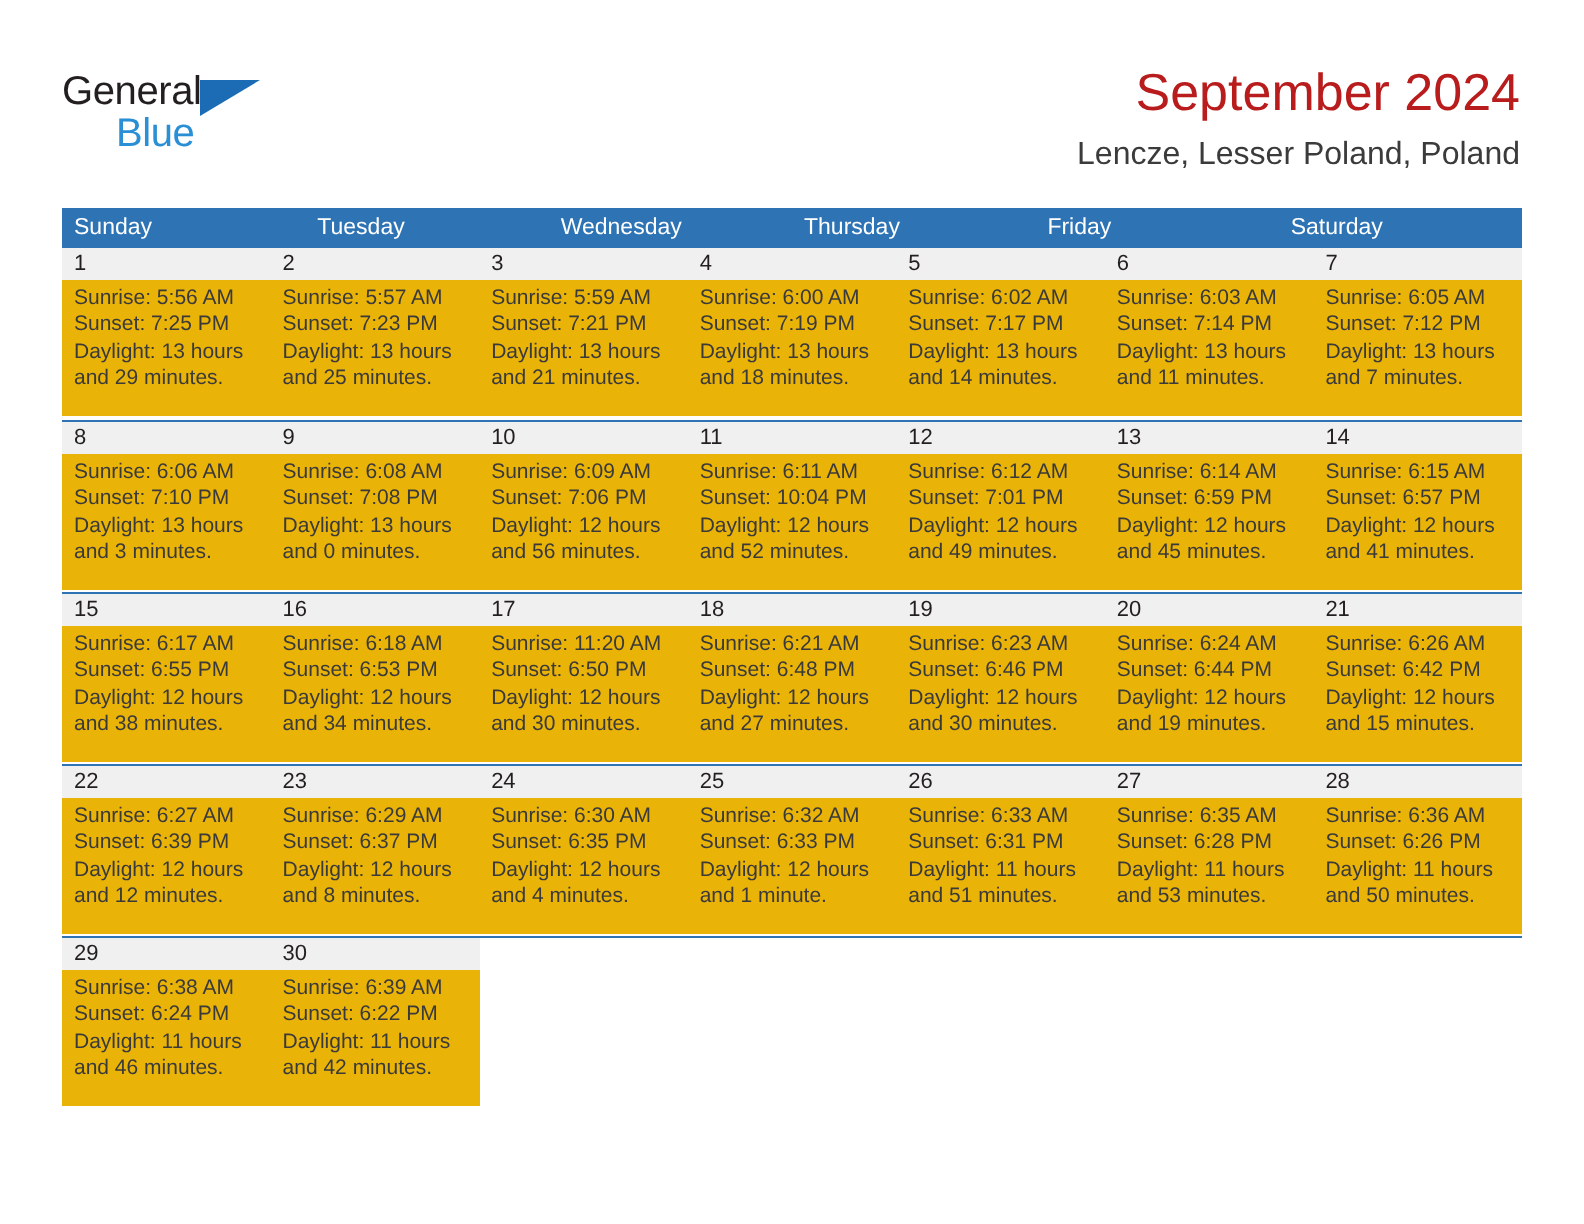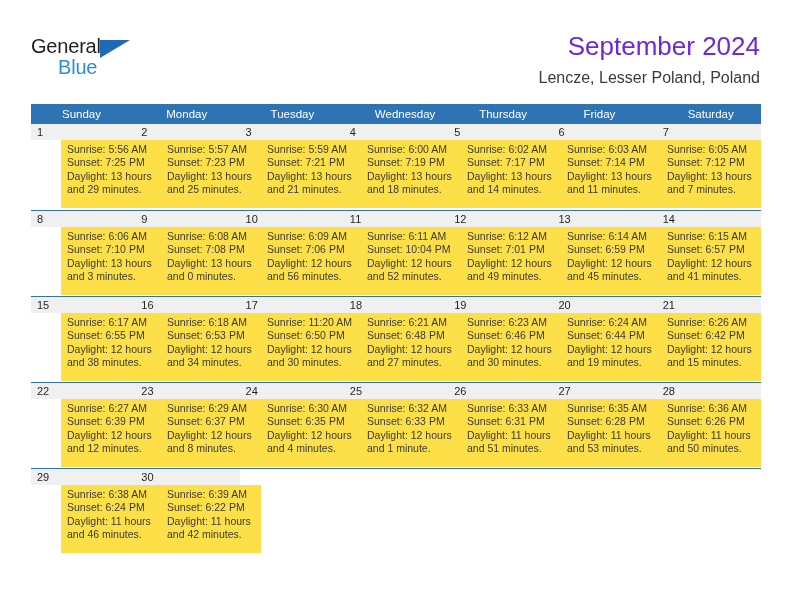--- a/index.html
+++ b/index.html
@@ -64,21 +64,21 @@
     font-family: "Liberation Sans", sans-serif;
   }
   .title-block {
     position: absolute;
     right: 32px;
     top: 30px;
     text-align: right;
   }
   .cal-title {
     font-size: 26px;
-    color: #6d28d9;
+    color: #b91c1c;
     font-weight: normal;
     line-height: 32px;
     white-space: nowrap;
   }
   .cal-subtitle {
     font-size: 16px;
     color: #3b3b3b;
     line-height: 20px;
     margin-top: 6px;
     white-space: nowrap;
@@ -97,41 +97,39 @@
     height: 20px;
   }
   .dow {
     flex: 1 1 0;
     color: #ffffff;
     font-size: 11.5px;
     line-height: 20px;
     padding-left: 6px;
     box-sizing: border-box;
     white-space: nowrap;
-    margin-left: 25px;
   }
 
   .week {
     position: relative;
     border-top: 1.5px solid #2e74b5;
     height: 86px;
     box-sizing: border-box;
   }
   .week.first { border-top: none; }
 
   .week-numbers {
     display: flex;
     height: 16px;
     background: #f0f0f0;
   }
   .week-body {
     display: flex;
     height: 68px;
-    background: #fde047;
-    margin-left: 30px;
+    background: #eab308;
   }
   .num-cell {
     flex: 1 1 0;
     box-sizing: border-box;
     padding-left: 6px;
     font-size: 11px;
     line-height: 16px;
     color: #231f20;
   }
   .num-cell.empty { background: #ffffff; }
@@ -164,21 +162,20 @@
       <div class="cal-title">September 2024</div>
       <div class="cal-subtitle">Lencze, Lesser Poland, Poland</div>
     </div>
 
   </div>
 
   <div class="calendar">
 
     <div class="dow-row">
       <div class="dow">Sunday</div>
-      <div class="dow">Monday</div>
       <div class="dow">Tuesday</div>
       <div class="dow">Wednesday</div>
       <div class="dow">Thursday</div>
       <div class="dow">Friday</div>
       <div class="dow">Saturday</div>
     </div>
 
     <div class="week first">
       <div class="week-numbers">
         <div class="num-cell">1</div>

